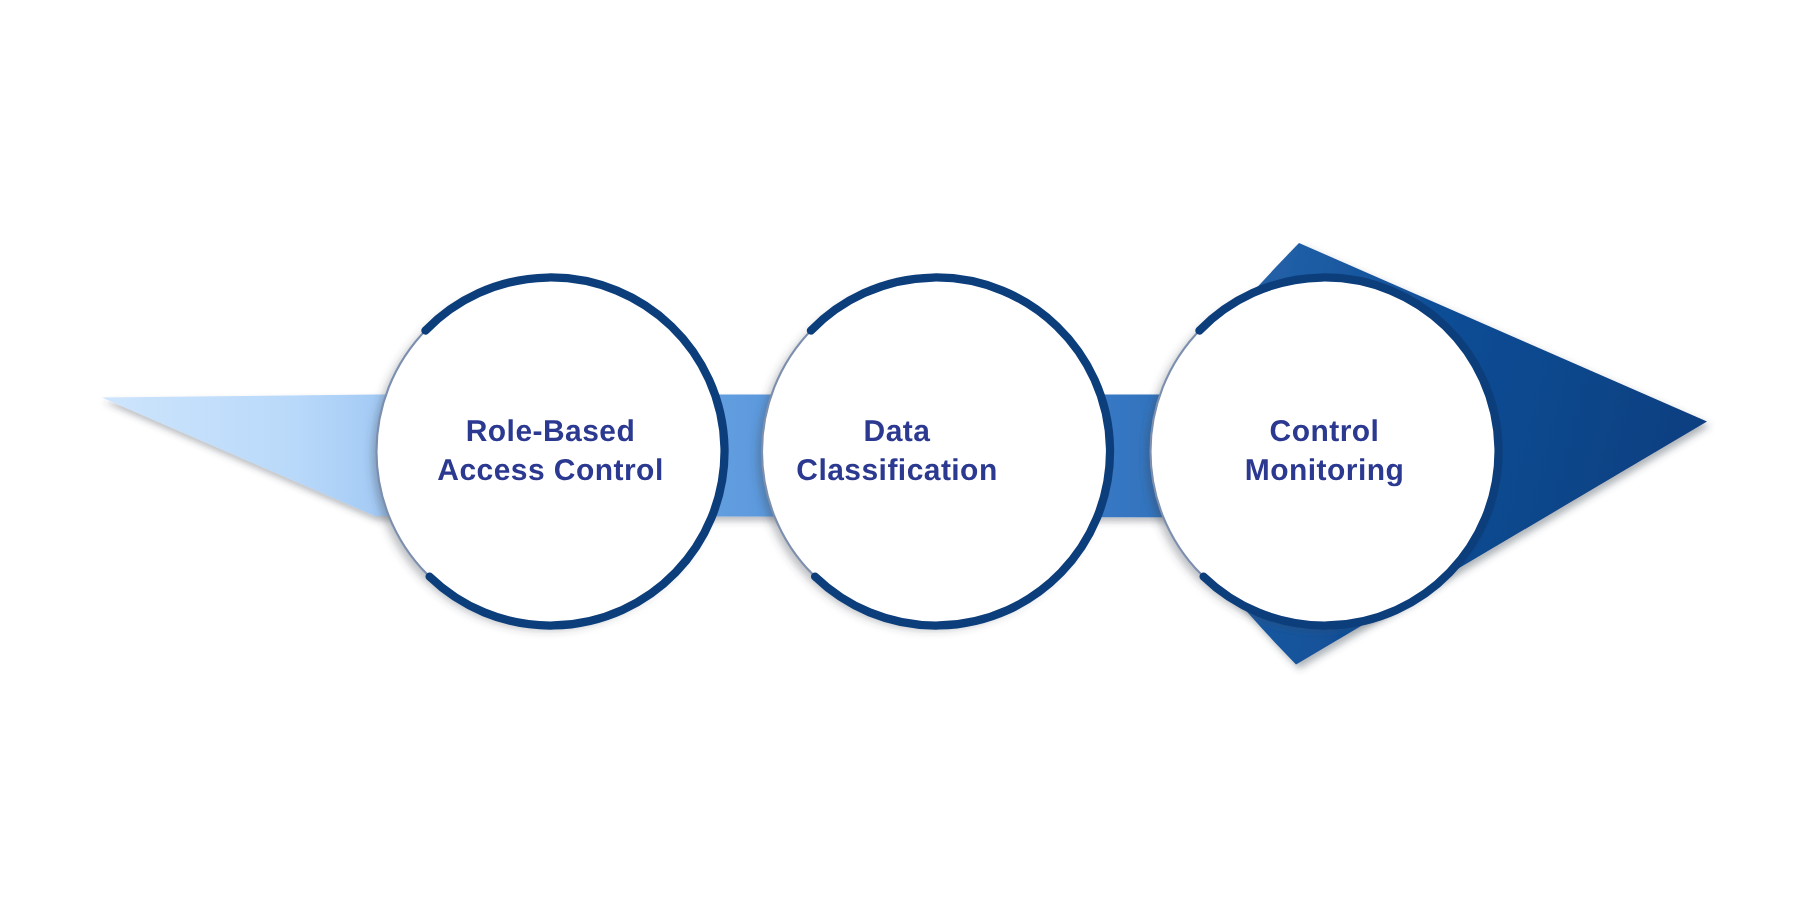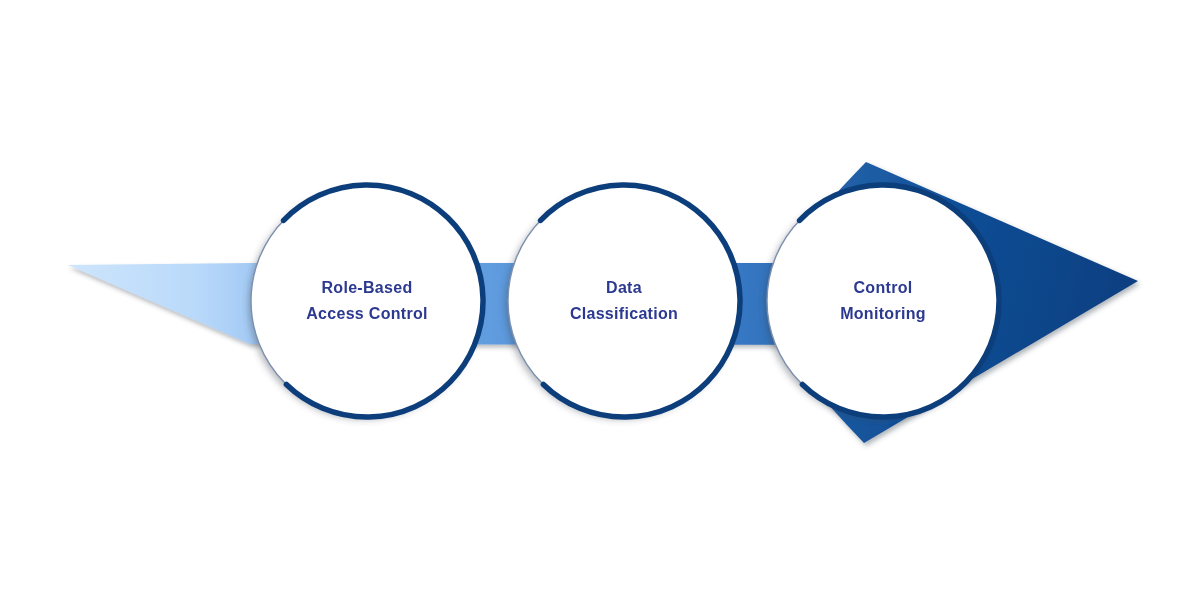--- a/index.html
+++ b/index.html
@@ -24,28 +24,28 @@
     position: absolute;
     width: 260px;
     height: 90px;
     top: 256px;
     display: flex;
     align-items: center;
     justify-content: center;
     text-align: center;
     white-space: pre-line;
     font-weight: 700;
-    font-size: 16px;
+    font-size: 20px;
     line-height: 26px;
     letter-spacing: 0.3px;
     color: var(--text_navy, #2B3990);
     pointer-events: none;
   }
   .step-label.l1 { left: 237px; }
-  .step-label.l2 { left: 494px; }
+  .step-label.l2 { left: 468px; }
   .step-label.l3 { left: 753px; }
 </style>
 </head>
 <body>
 
 <div class="stage">
 
   <svg class="diagram-svg" width="1200" height="600" viewBox="0 0 1200 600">
     <defs>
       <linearGradient id="bandGrad" gradientUnits="userSpaceOnUse" x1="68" y1="300" x2="1138" y2="300">

